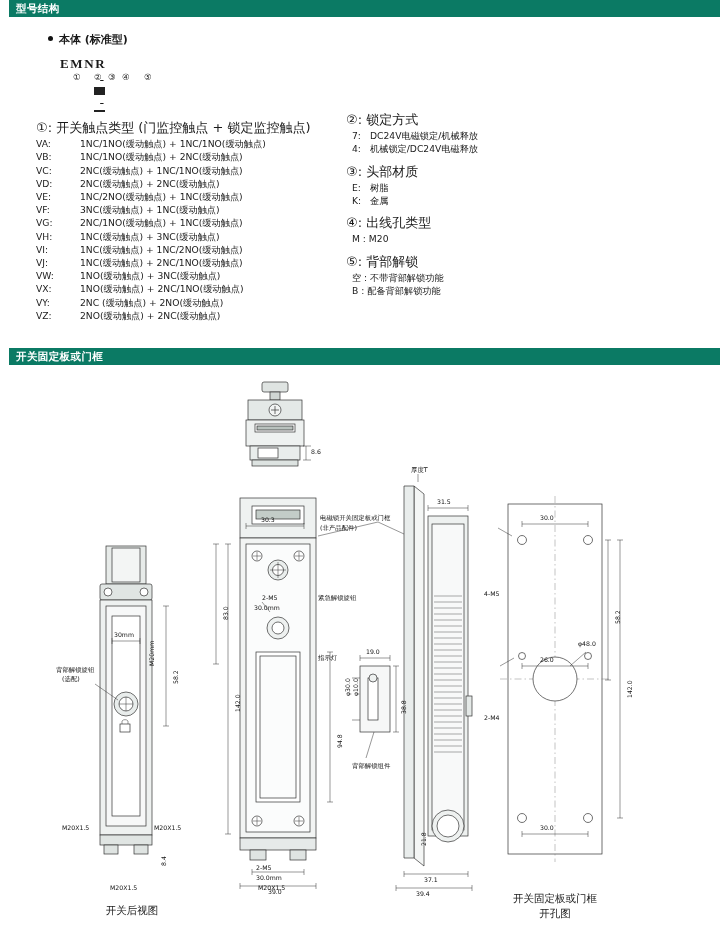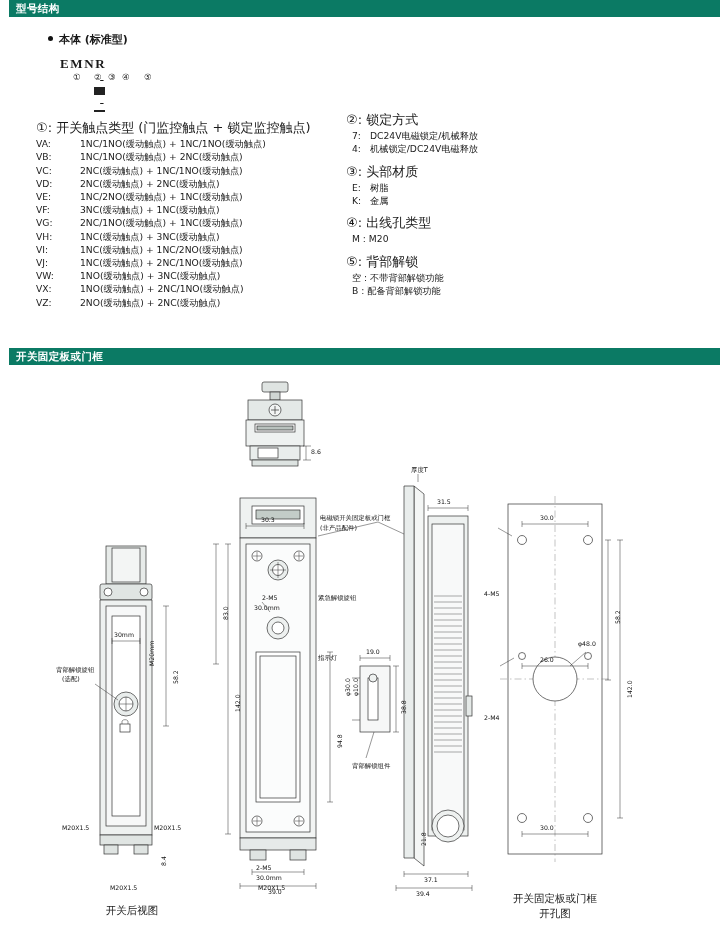--- a/index.html
+++ b/index.html
@@ -225,20 +225,24 @@
         <span class="k">VJ:</span>
         <span class="v">1NC(缓动触点) + 2NC/1NO(缓动触点)</span>
       </div>
     <div class="row">
         <span class="k">VW:</span>
         <span class="v">1NO(缓动触点) + 3NC(缓动触点)</span>
       </div>
     <div class="row">
         <span class="k">VX:</span>
         <span class="v">1NO(缓动触点) + 2NC/1NO(缓动触点)</span>
+      </div>
+    <div class="row">
+        <span class="k">VY:</span>
+        <span class="v">2NC (缓动触点) + 2NO(缓动触点)</span>
       </div>
     <div class="row">
         <span class="k">VZ:</span>
         <span class="v">2NO(缓动触点) + 2NC(缓动触点)</span>
       </div>
   </div>
 
   <div class="col" id="col-right">
     <div class="head">②: 锁定方式</div>
     <div class="r-row">

